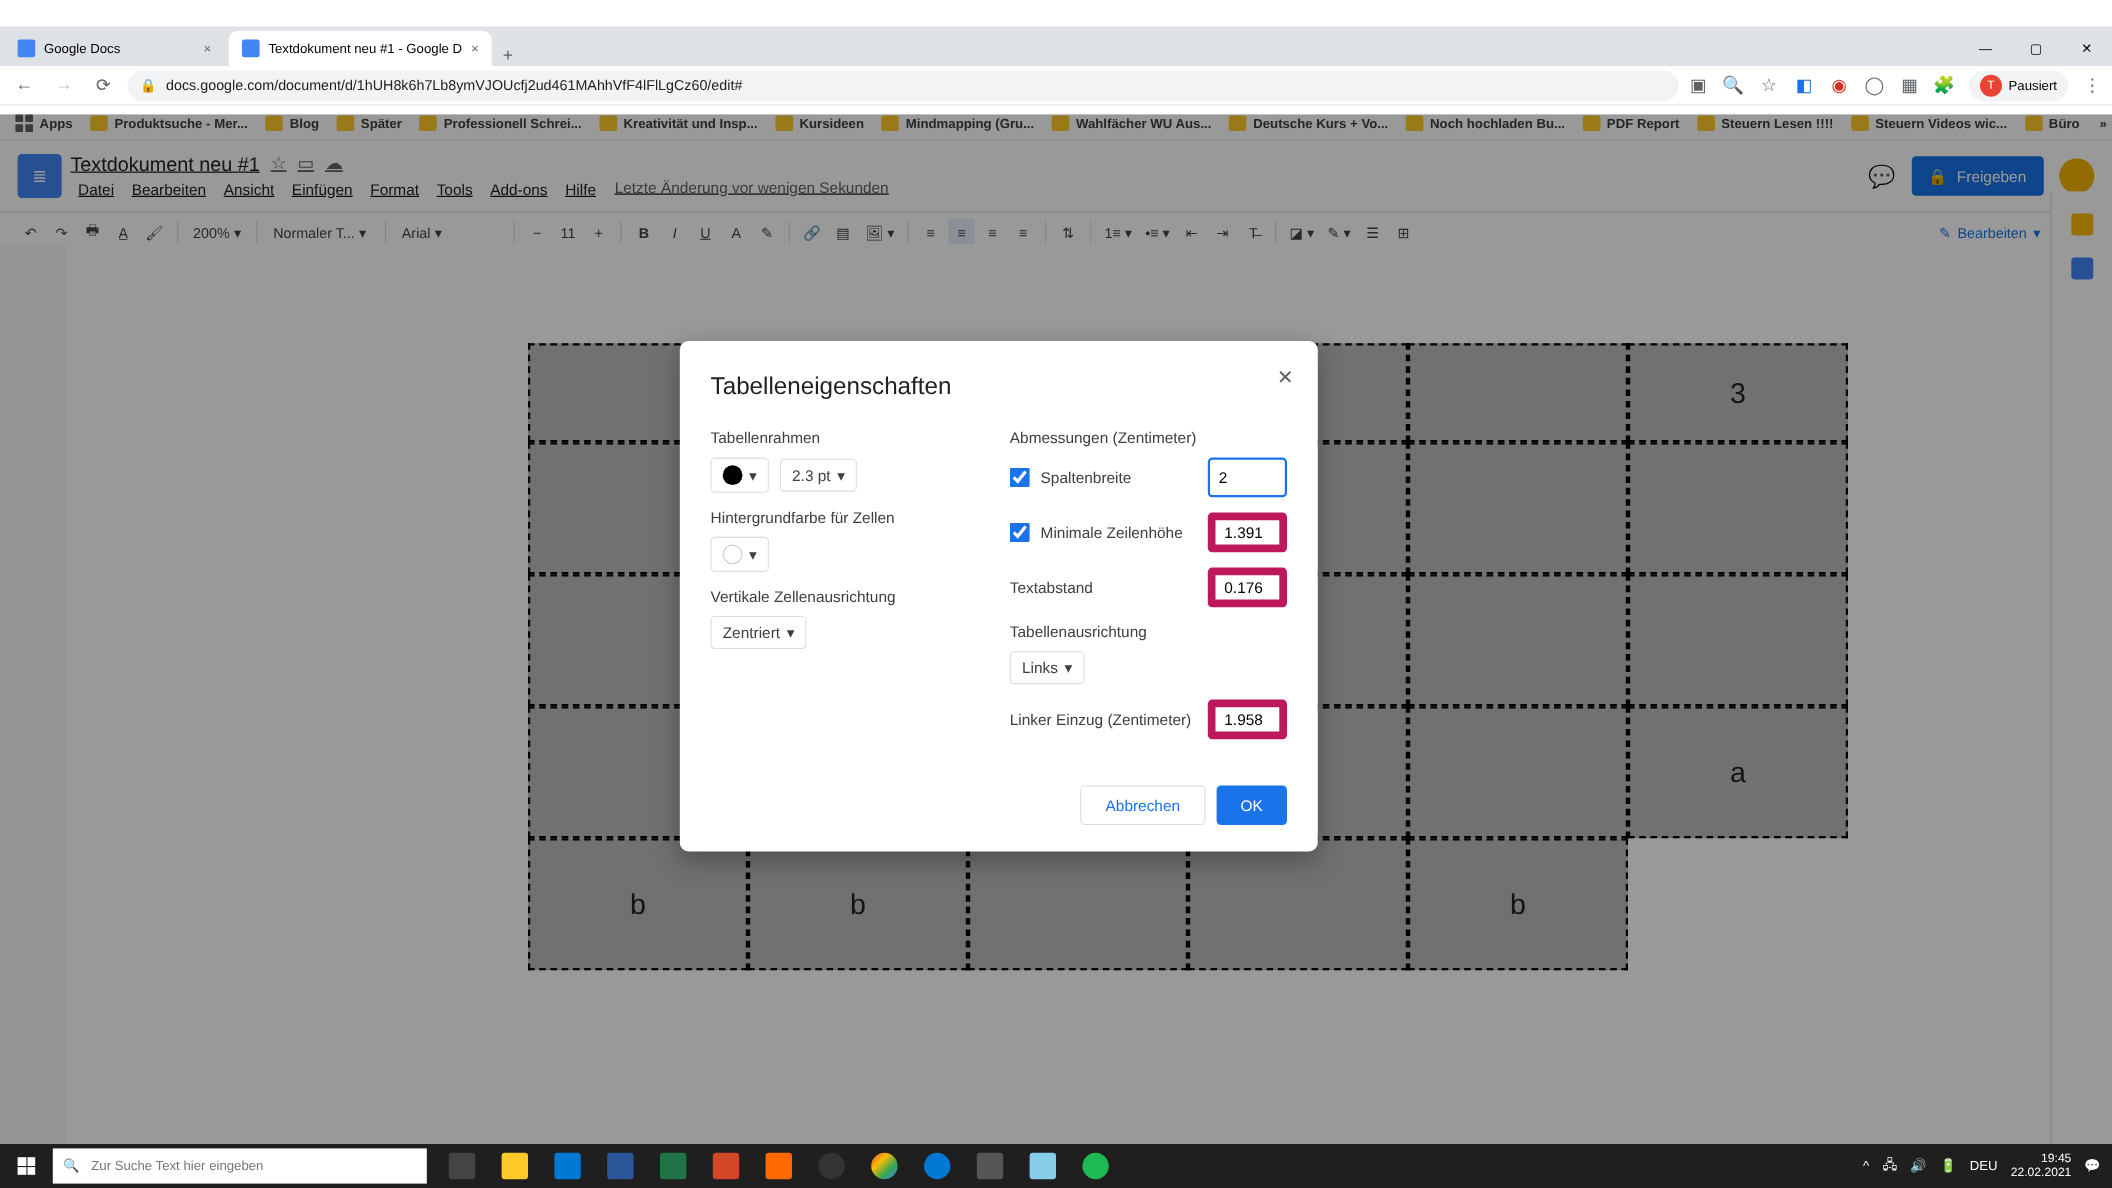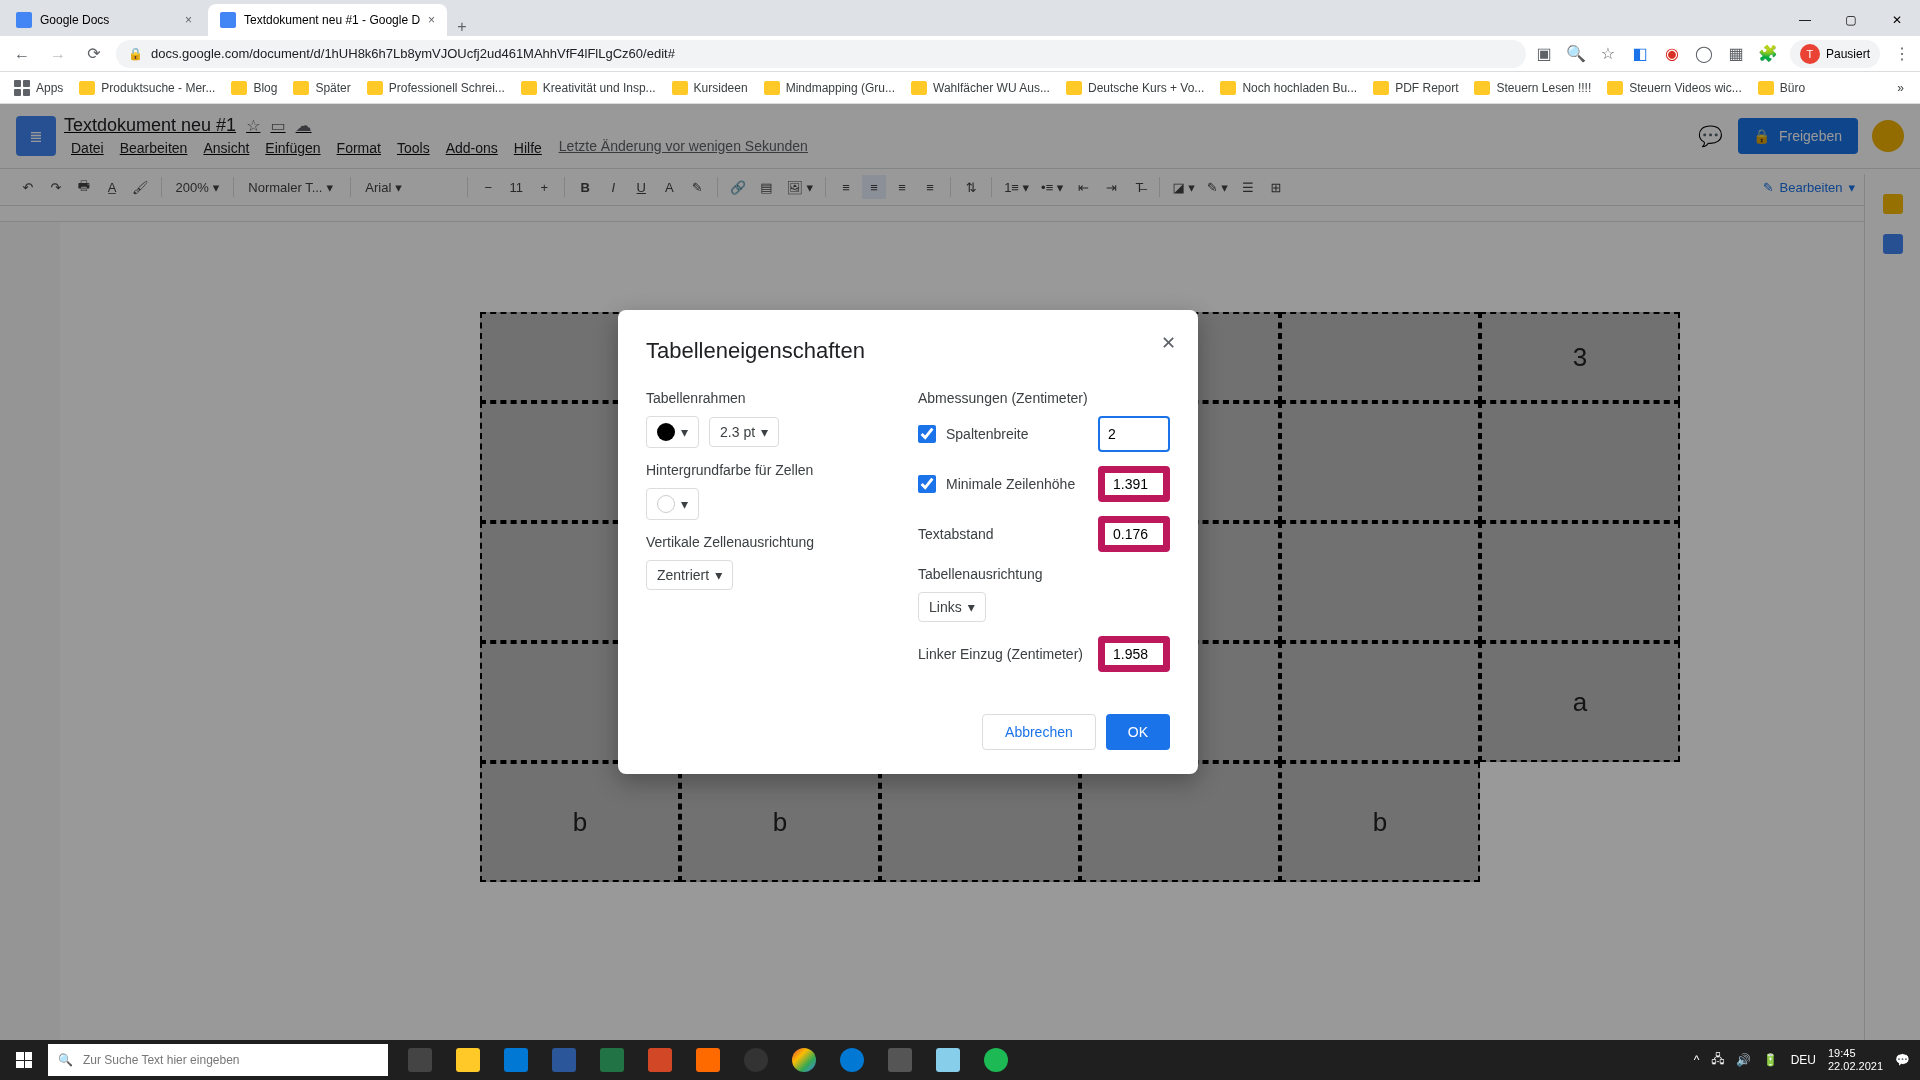--- a/index.html
+++ b/index.html
@@ -1,37 +1,37 @@
 <!DOCTYPE html>
 <html><head>
 <meta charset="utf-8">
 <style>
 * { margin: 0; padding: 0; box-sizing: border-box; font-family: Arial, sans-serif; }
 body { width: 1920px; height: 1080px; overflow: hidden; background: #fff; position: relative; }
 
 
-.browser-tabs { height: 36px; background: #dee1e6; display: flex; align-items: flex-end; }
+.browser-tabs { height: 36px; background: #dee1e6; display: flex; align-items: flex-end; margin-top: 24px; }
 .tab { height: 32px; background: #fff; padding: 0 12px; display: flex; align-items: center; gap: 8px; font-size: 12px; border-radius: 8px 8px 0 0; margin-left: 4px; min-width: 200px; }
 .tab.inactive { background: transparent; }
 .tab-icon { width: 16px; height: 16px; background: #4285f4; border-radius: 2px; }
 .tab-close { margin-left: auto; color: #5f6368; cursor: pointer; }
 .new-tab { padding: 0 10px; color: #5f6368; font-size: 16px; }
 .win-controls { margin-left: auto; display: flex; }
 .win-btn { width: 46px; height: 32px; display: flex; align-items: center; justify-content: center; color: #000; font-size: 12px; }
 
 .addr-bar { height: 36px; background: #fff; border-bottom: 1px solid #dadce0; display: flex; align-items: center; padding: 0 8px; gap: 8px; }
 .nav-btn { width: 28px; height: 28px; display: flex; align-items: center; justify-content: center; color: #5f6368; border-radius: 50%; }
 .url-field { flex: 1; height: 28px; background: #f1f3f4; border-radius: 14px; display: flex; align-items: center; padding: 0 12px; font-size: 13px; color: #202124; gap: 8px; }
 .url-lock { color: #5f6368; font-size: 12px; }
 .addr-icons { display: flex; gap: 12px; align-items: center; }
 .addr-icon { width: 20px; height: 20px; color: #5f6368; display:flex; align-items:center; justify-content:center; }
 .profile-badge { height: 28px; padding: 0 10px; border-radius: 14px; background: #f1f3f4; display: flex; align-items: center; gap: 6px; font-size: 12px; }
 .profile-avatar { width: 20px; height: 20px; background: #ea4335; border-radius: 50%; color:#fff; display:flex; align-items:center; justify-content:center; font-size:11px; }
 
-.bookmarks { height: 32px; background: #fff; border-bottom: 1px solid #dadce0; display: flex; align-items: center; padding: 0 8px; gap: 4px; font-size: 12px; color: #3c4043; }
+.bookmarks { height: 32px; background: #fff; border-bottom: 1px solid #dadce0; display: flex; align-items: center; padding: 0 8px; gap: 4px; font-size: 12px; color: #3c4043; font-weight: bold; }
 .bm { display: flex; align-items: center; gap: 6px; padding: 4px 6px; border-radius: 4px; white-space: nowrap; }
 .bm-folder { width: 16px; height: 14px; background: #ffca28; border-radius: 2px; }
 .bm-apps { width:16px; height:16px; display:grid; grid-template-columns:1fr 1fr; grid-template-rows:1fr 1fr; gap:2px; }
 .bm-apps > div { background:#5f6368; border-radius:1px; }
 
 
 .docs-header { height: 64px; background: #fff; display: flex; align-items: center; padding: 0 16px; }
 .docs-logo { width: 40px; height: 40px; background: #4285f4; border-radius: 4px; display:flex; align-items:center; justify-content:center; color:#fff; }
 .docs-title-area { margin-left: 8px; text-decoration: underline; }
 .docs-title { font-size: 18px; color: #202124; display: flex; align-items: center; gap: 10px; }
@@ -90,21 +90,21 @@
 
 .taskbar { position: absolute; bottom: 0; left: 0; right: 0; height: 40px; background: #1f1f1f; display: flex; align-items: center; color: #fff; font-size: 12px; }
 .start { width: 48px; height: 40px; display: flex; align-items: center; justify-content: center; }
 .win-logo { width:16px; height:16px; display:grid; grid-template-columns:1fr 1fr; gap:1px; }
 .win-logo>div{ background:#fff; }
 .search-box { height: 32px; width: 340px; background: #fff; color: #777; display: flex; align-items: center; padding: 0 10px; gap: 10px; margin-left: 0; }
 .task-icons { display: flex; margin-left: 8px; }
 .task-ic { width: 48px; height: 40px; display: flex; align-items: center; justify-content: center; }
 .task-ic > div { width:24px; height:24px; border-radius:3px; }
 .tray { margin-left: auto; display: flex; align-items: center; gap: 12px; padding-right: 10px; }
-.tray-time { text-align: left; line-height: 1.2; font-size:11px; }
+.tray-time { text-align: right; line-height: 1.2; font-size:11px; }
 </style>
 </head>
 <body>
 
 <div class="browser-tabs">
   <div class="tab inactive">
     <div class="tab-icon"></div>
     <span>Google Docs</span>
     <span class="tab-close">×</span>
   </div>

